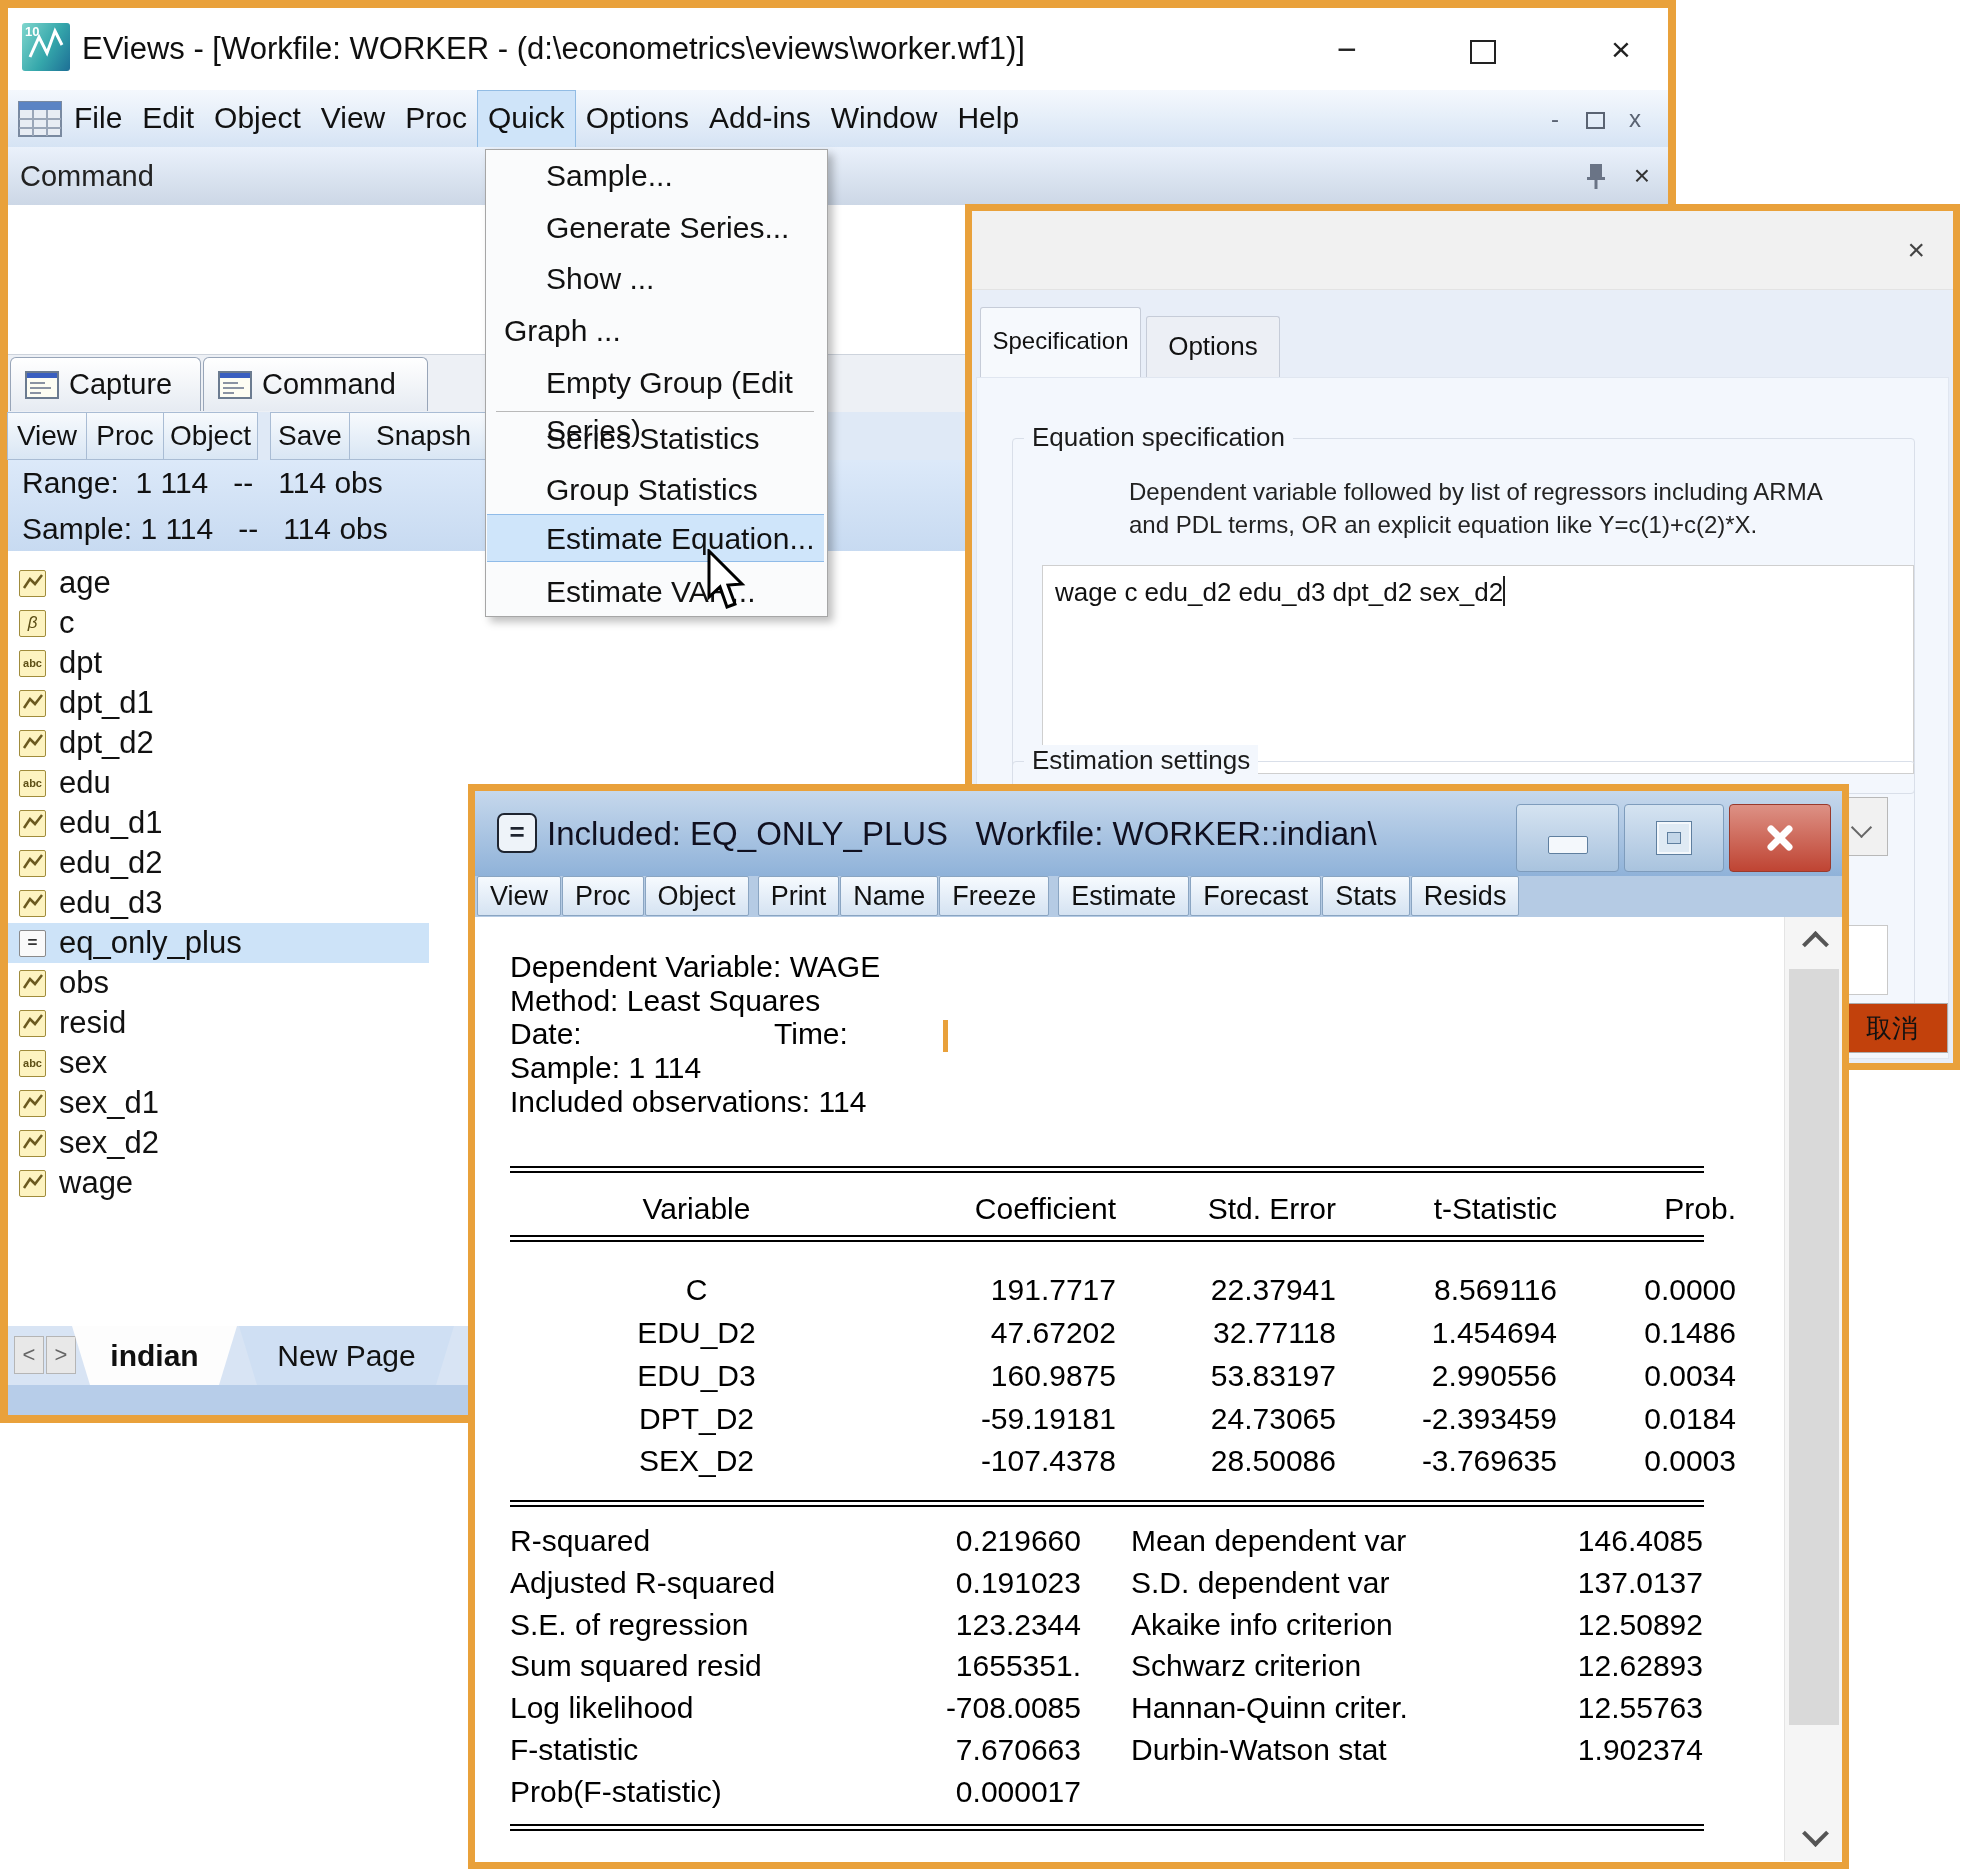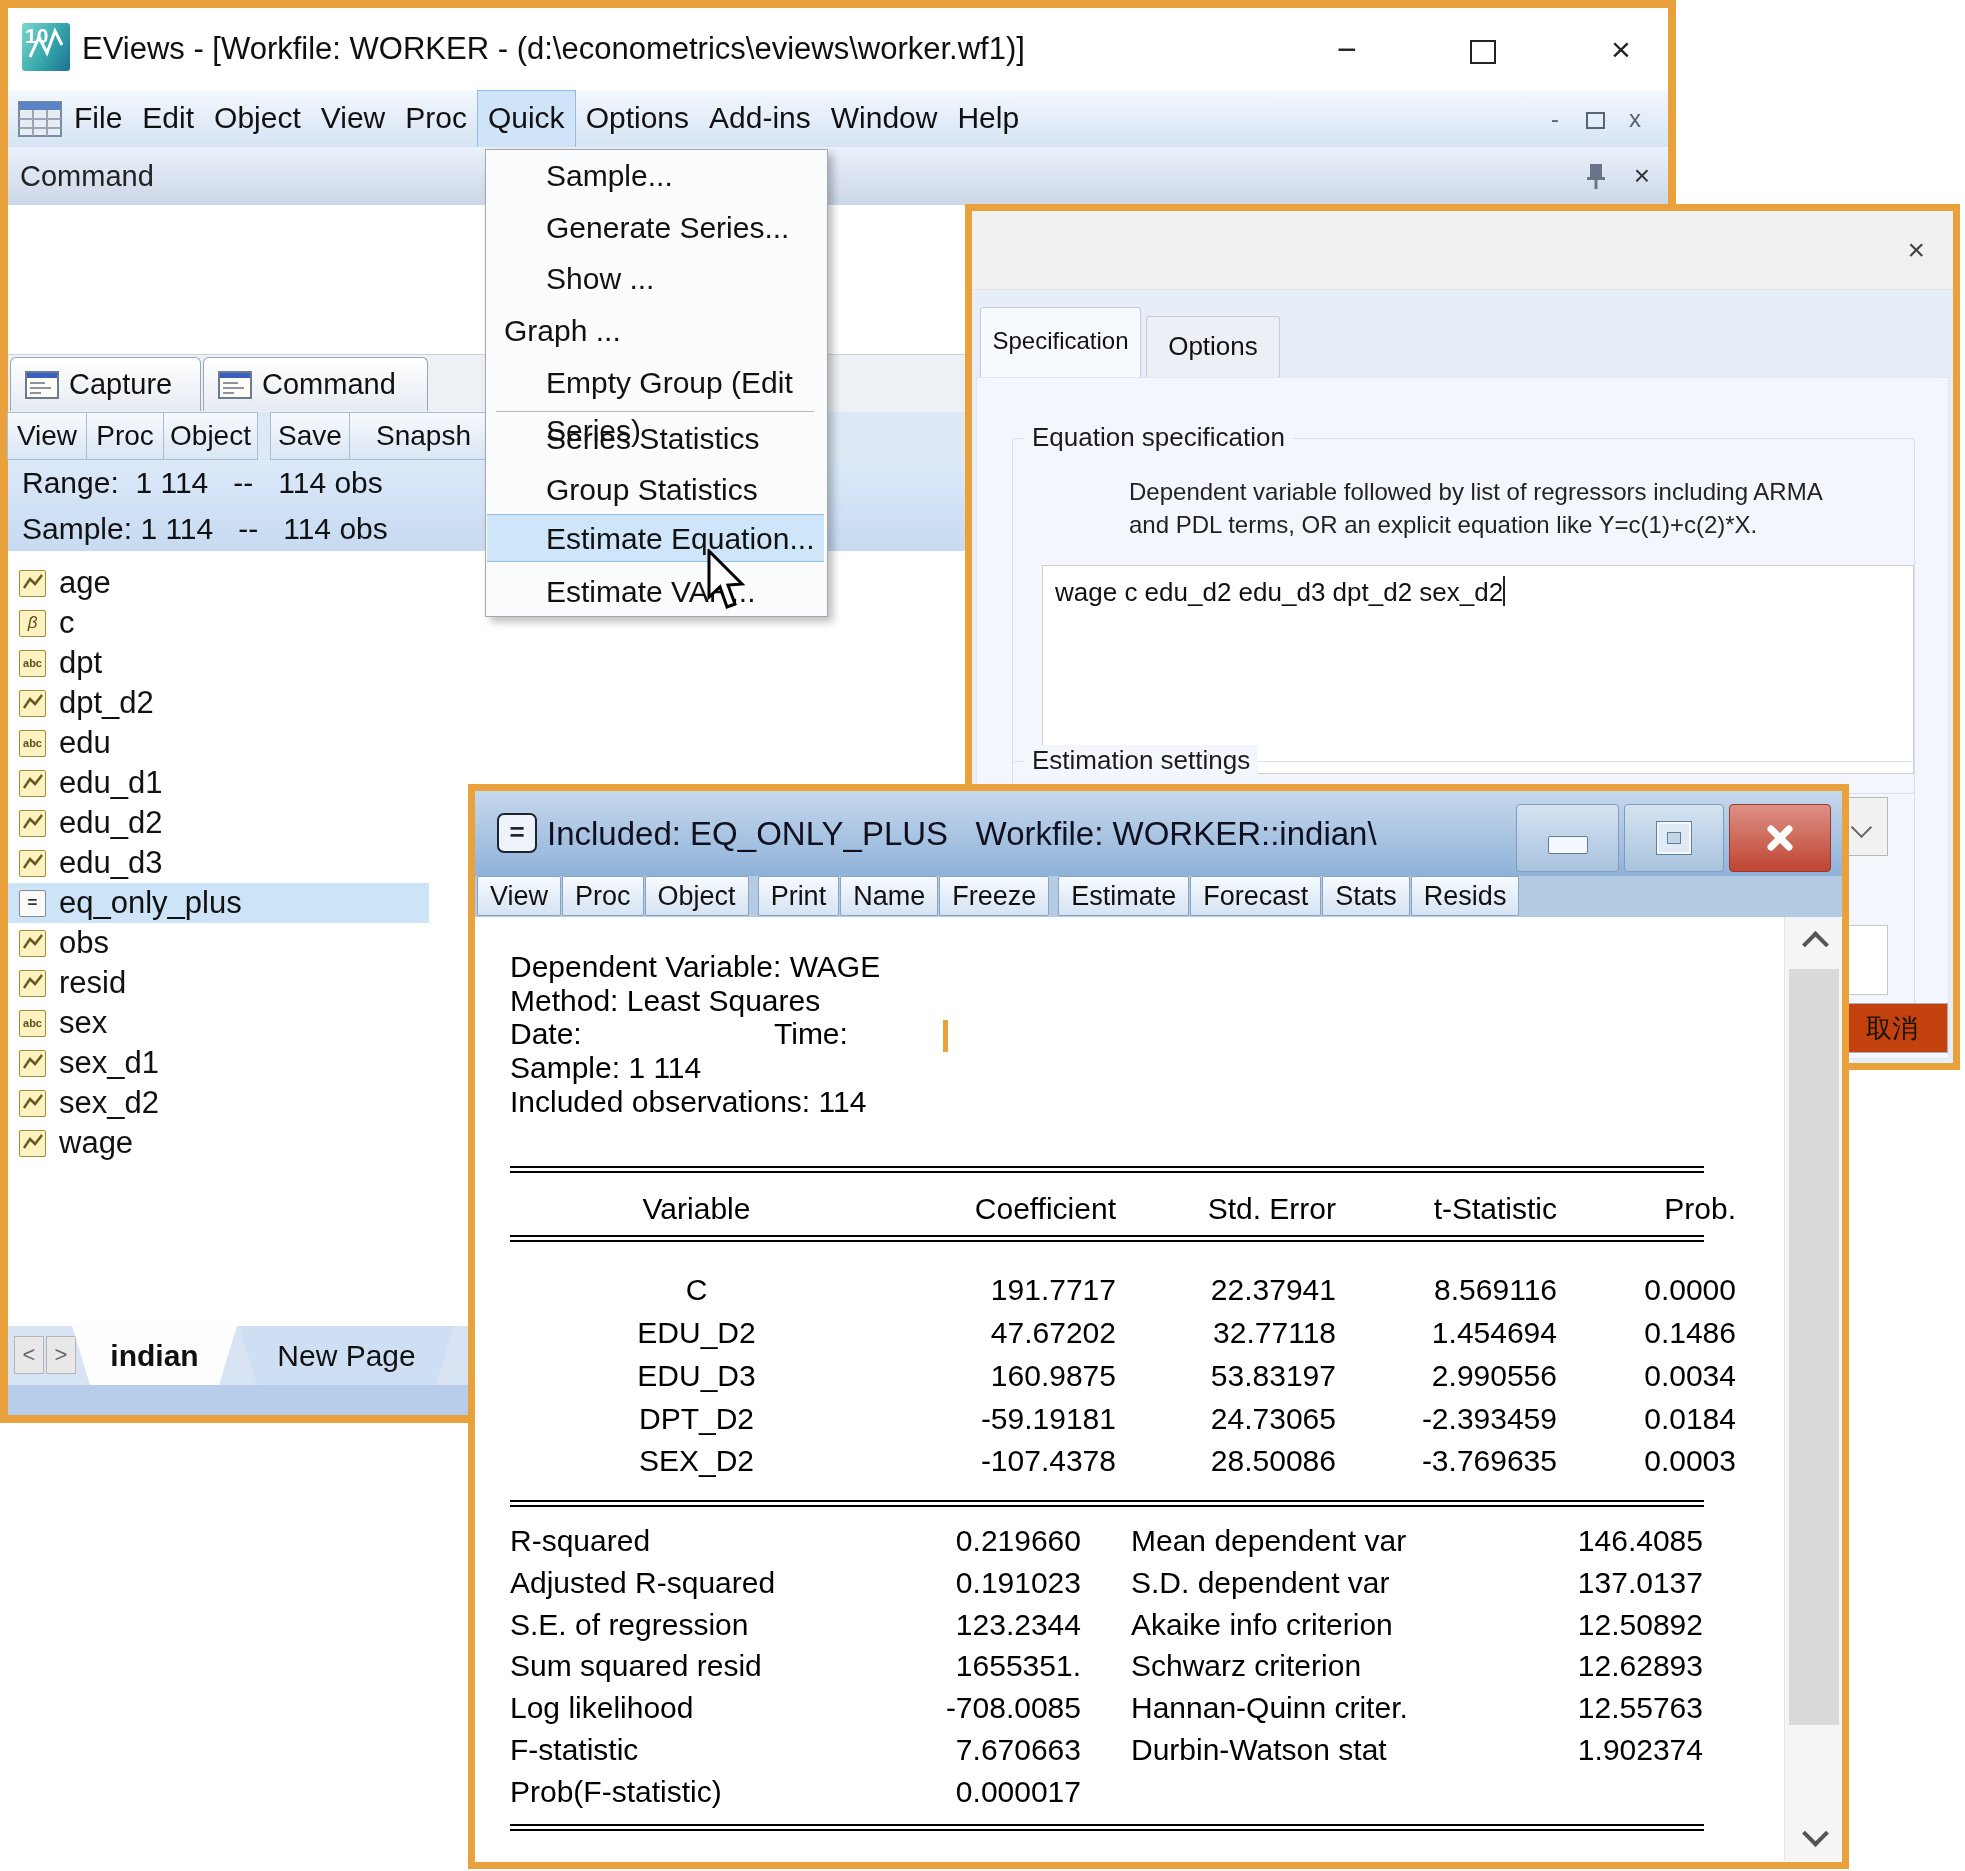--- a/index.html
+++ b/index.html
@@ -7,21 +7,21 @@
         font-family:"Liberation Sans",sans-serif;color:#111;}
   .abs{position:absolute;}
   .pre{white-space:pre;}
 
   
   #main{left:0;top:0;width:1676px;height:1423px;border:8px solid #E9A13B;background:#fff;box-sizing:border-box;}
   .m-title{left:0;top:0;width:1660px;height:82px;background:#fff;}
   .m-title .txt{position:absolute;left:74px;top:0;line-height:82px;font-size:31px;color:#0f0f0f;}
   .winbtn{position:absolute;top:0;height:82px;line-height:82px;font-size:34px;color:#222;width:40px;text-align:center;cursor:default;}
   .logo{position:absolute;left:14px;top:15px;width:48px;height:48px;background:linear-gradient(120deg,#7fd6cd 0%,#35a7ab 55%,#1d6f96 100%);border-radius:3px;}
-  .logo .ten{position:absolute;left:3px;top:1px;font-size:21px;font-weight:bold;color:#fff;}
+  .logo .ten{position:absolute;left:3px;top:1px;font-size:13px;font-weight:bold;color:#fff;}
   .maxglyph{display:inline-block;width:22px;height:20px;border:2px solid #222;vertical-align:middle;}
 
   .m-menubar{left:0;top:82px;width:1660px;height:58px;background:linear-gradient(#f4f8fd,#d5e3f4);border-bottom:1px solid #bfcde0;}
   .menuitems{position:absolute;left:56px;top:0;height:58px;display:flex;}
   .menuitem{padding:0 10px;line-height:56px;font-size:30px;color:#111;}
   .menuitem.active{background:#cfe4f9;border:1px solid #92bce4;line-height:54px;}
   .mdi-ctrl{position:absolute;top:0;height:58px;line-height:58px;font-size:24px;color:#5a6372;text-align:center;width:34px;}
   .mdi-max{display:inline-block;width:15px;height:13px;border:2px solid #5a6372;vertical-align:middle;}
 
   .m-cmdhdr{left:0;top:139px;width:1660px;height:58px;background:linear-gradient(#eaf1fb,#ccd7e6);border-bottom:1px solid #b9c4d4;}
@@ -220,20 +220,28 @@
             <span class="a">abc</span>
           </span>
           <span>dpt</span>
         </div>
       <div class="obj">
           <span class="oicon">
             <svg width="24" height="24" viewBox="0 0 24 24">
               <polyline points="3,17 9,8 14,13 21,4" fill="none" stroke="#6b5a1f" stroke-width="2.5"></polyline>
             </svg>
           </span>
+          <span>dpt_d1</span>
+        </div>
+      <div class="obj">
+          <span class="oicon">
+            <svg width="24" height="24" viewBox="0 0 24 24">
+              <polyline points="3,17 9,8 14,13 21,4" fill="none" stroke="#6b5a1f" stroke-width="2.5"></polyline>
+            </svg>
+          </span>
           <span>dpt_d2</span>
         </div>
       <div class="obj">
           <span class="oicon">
             <span class="a">abc</span>
           </span>
           <span>edu</span>
         </div>
       <div class="obj">
           <span class="oicon">

